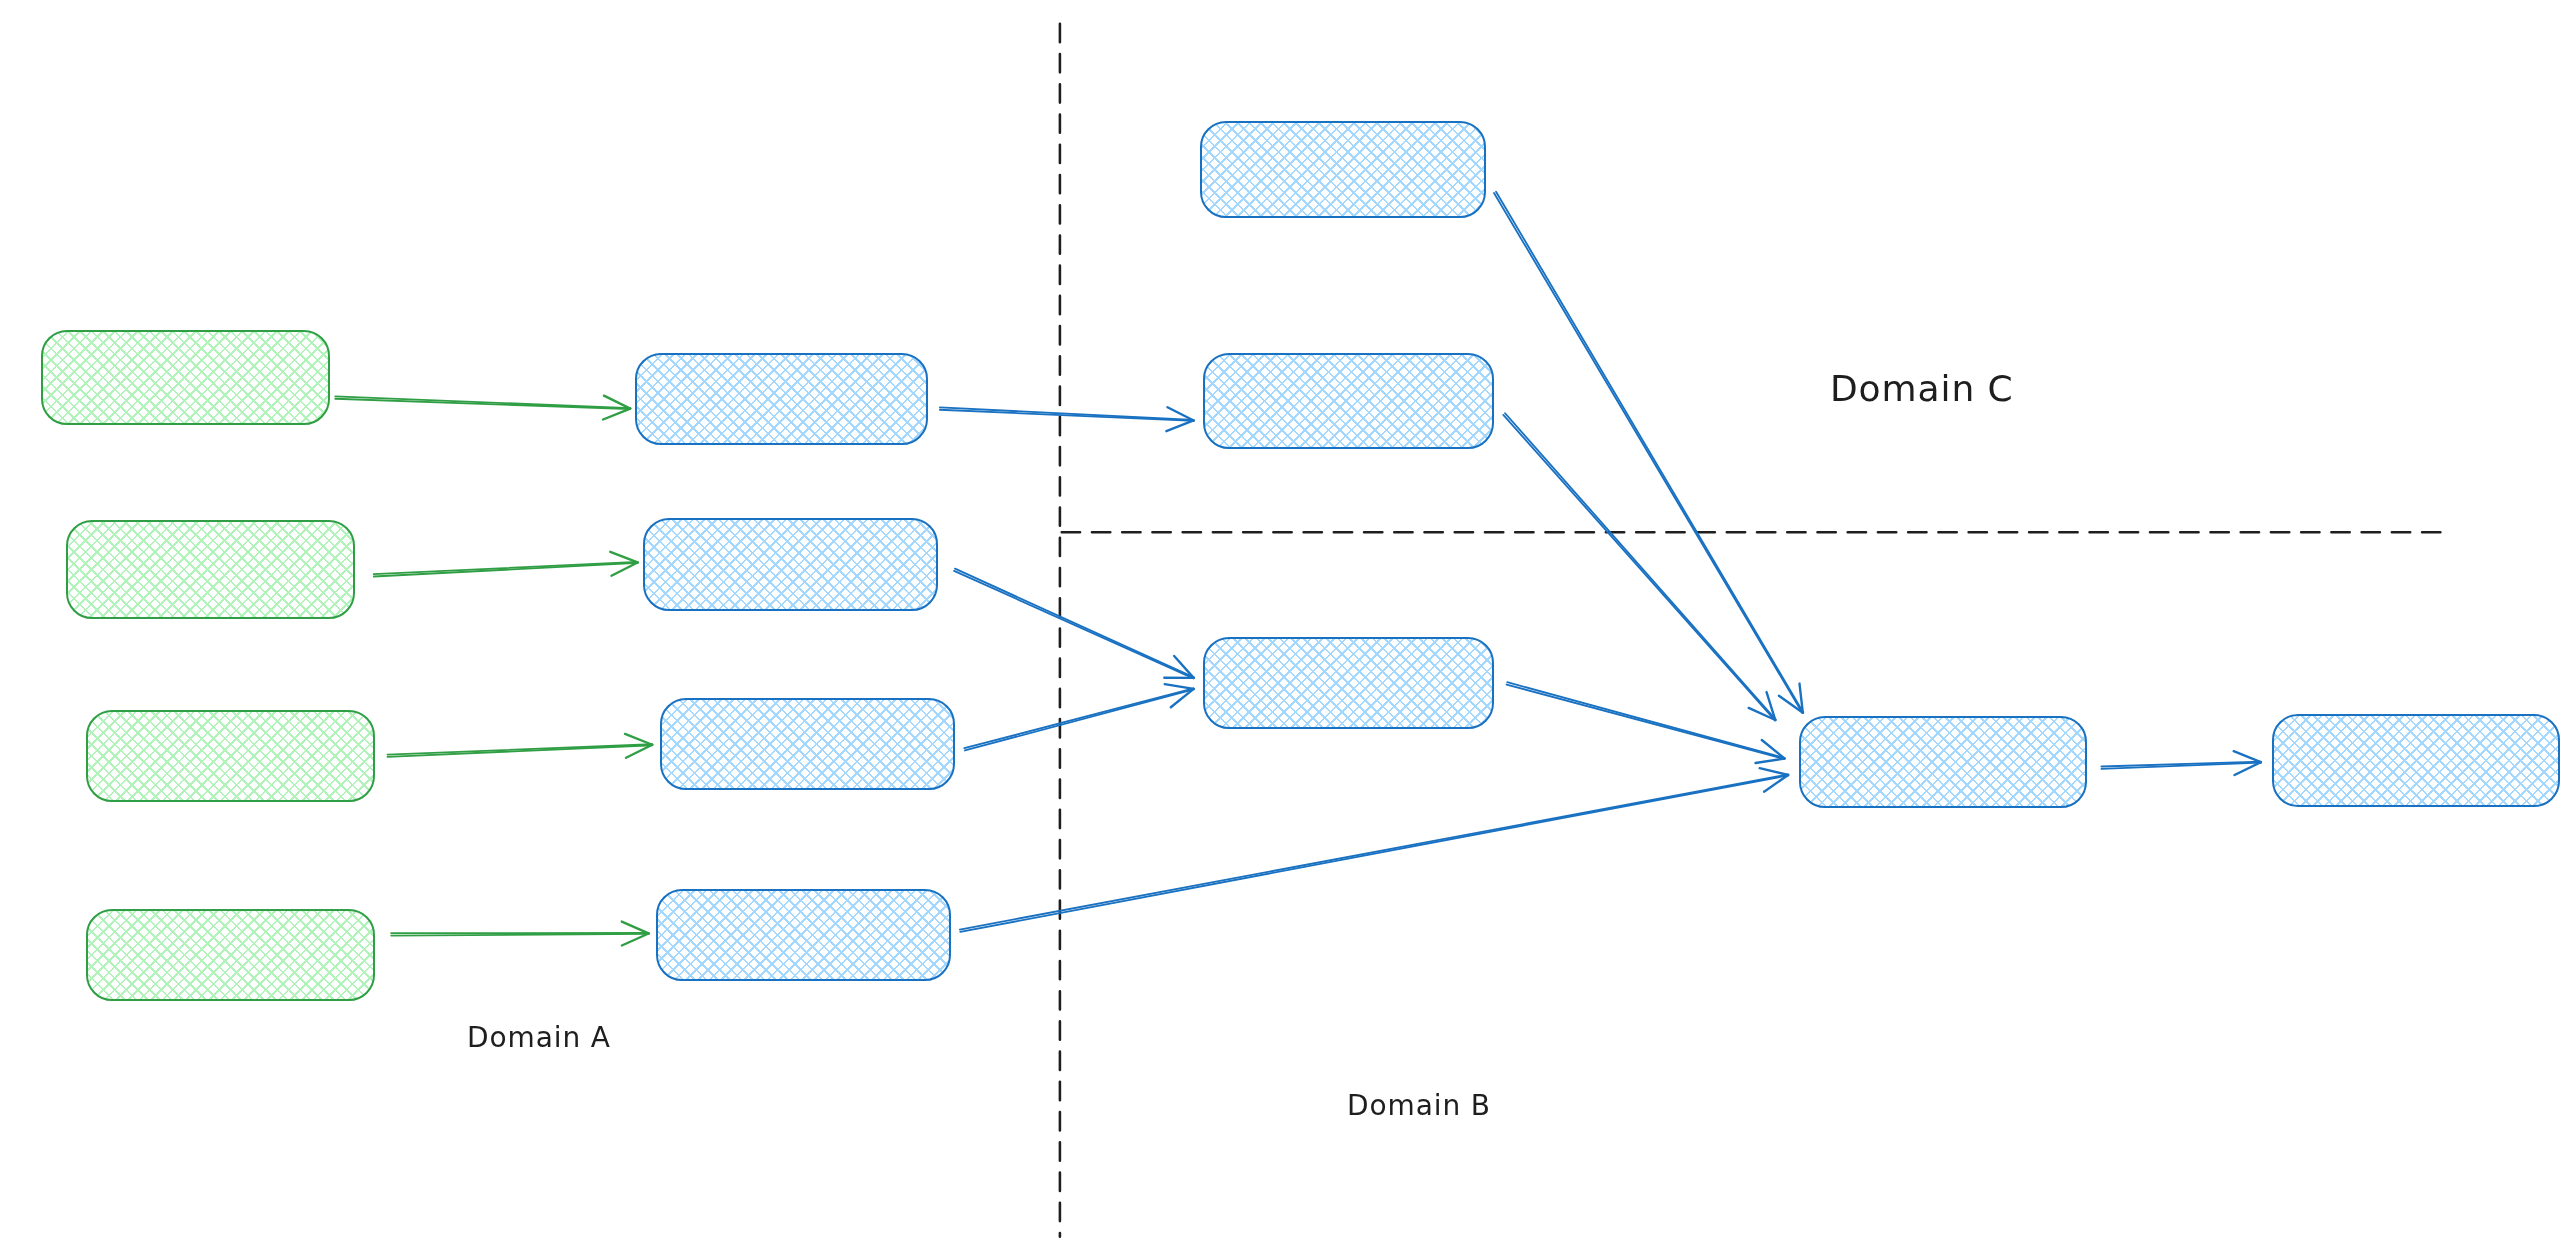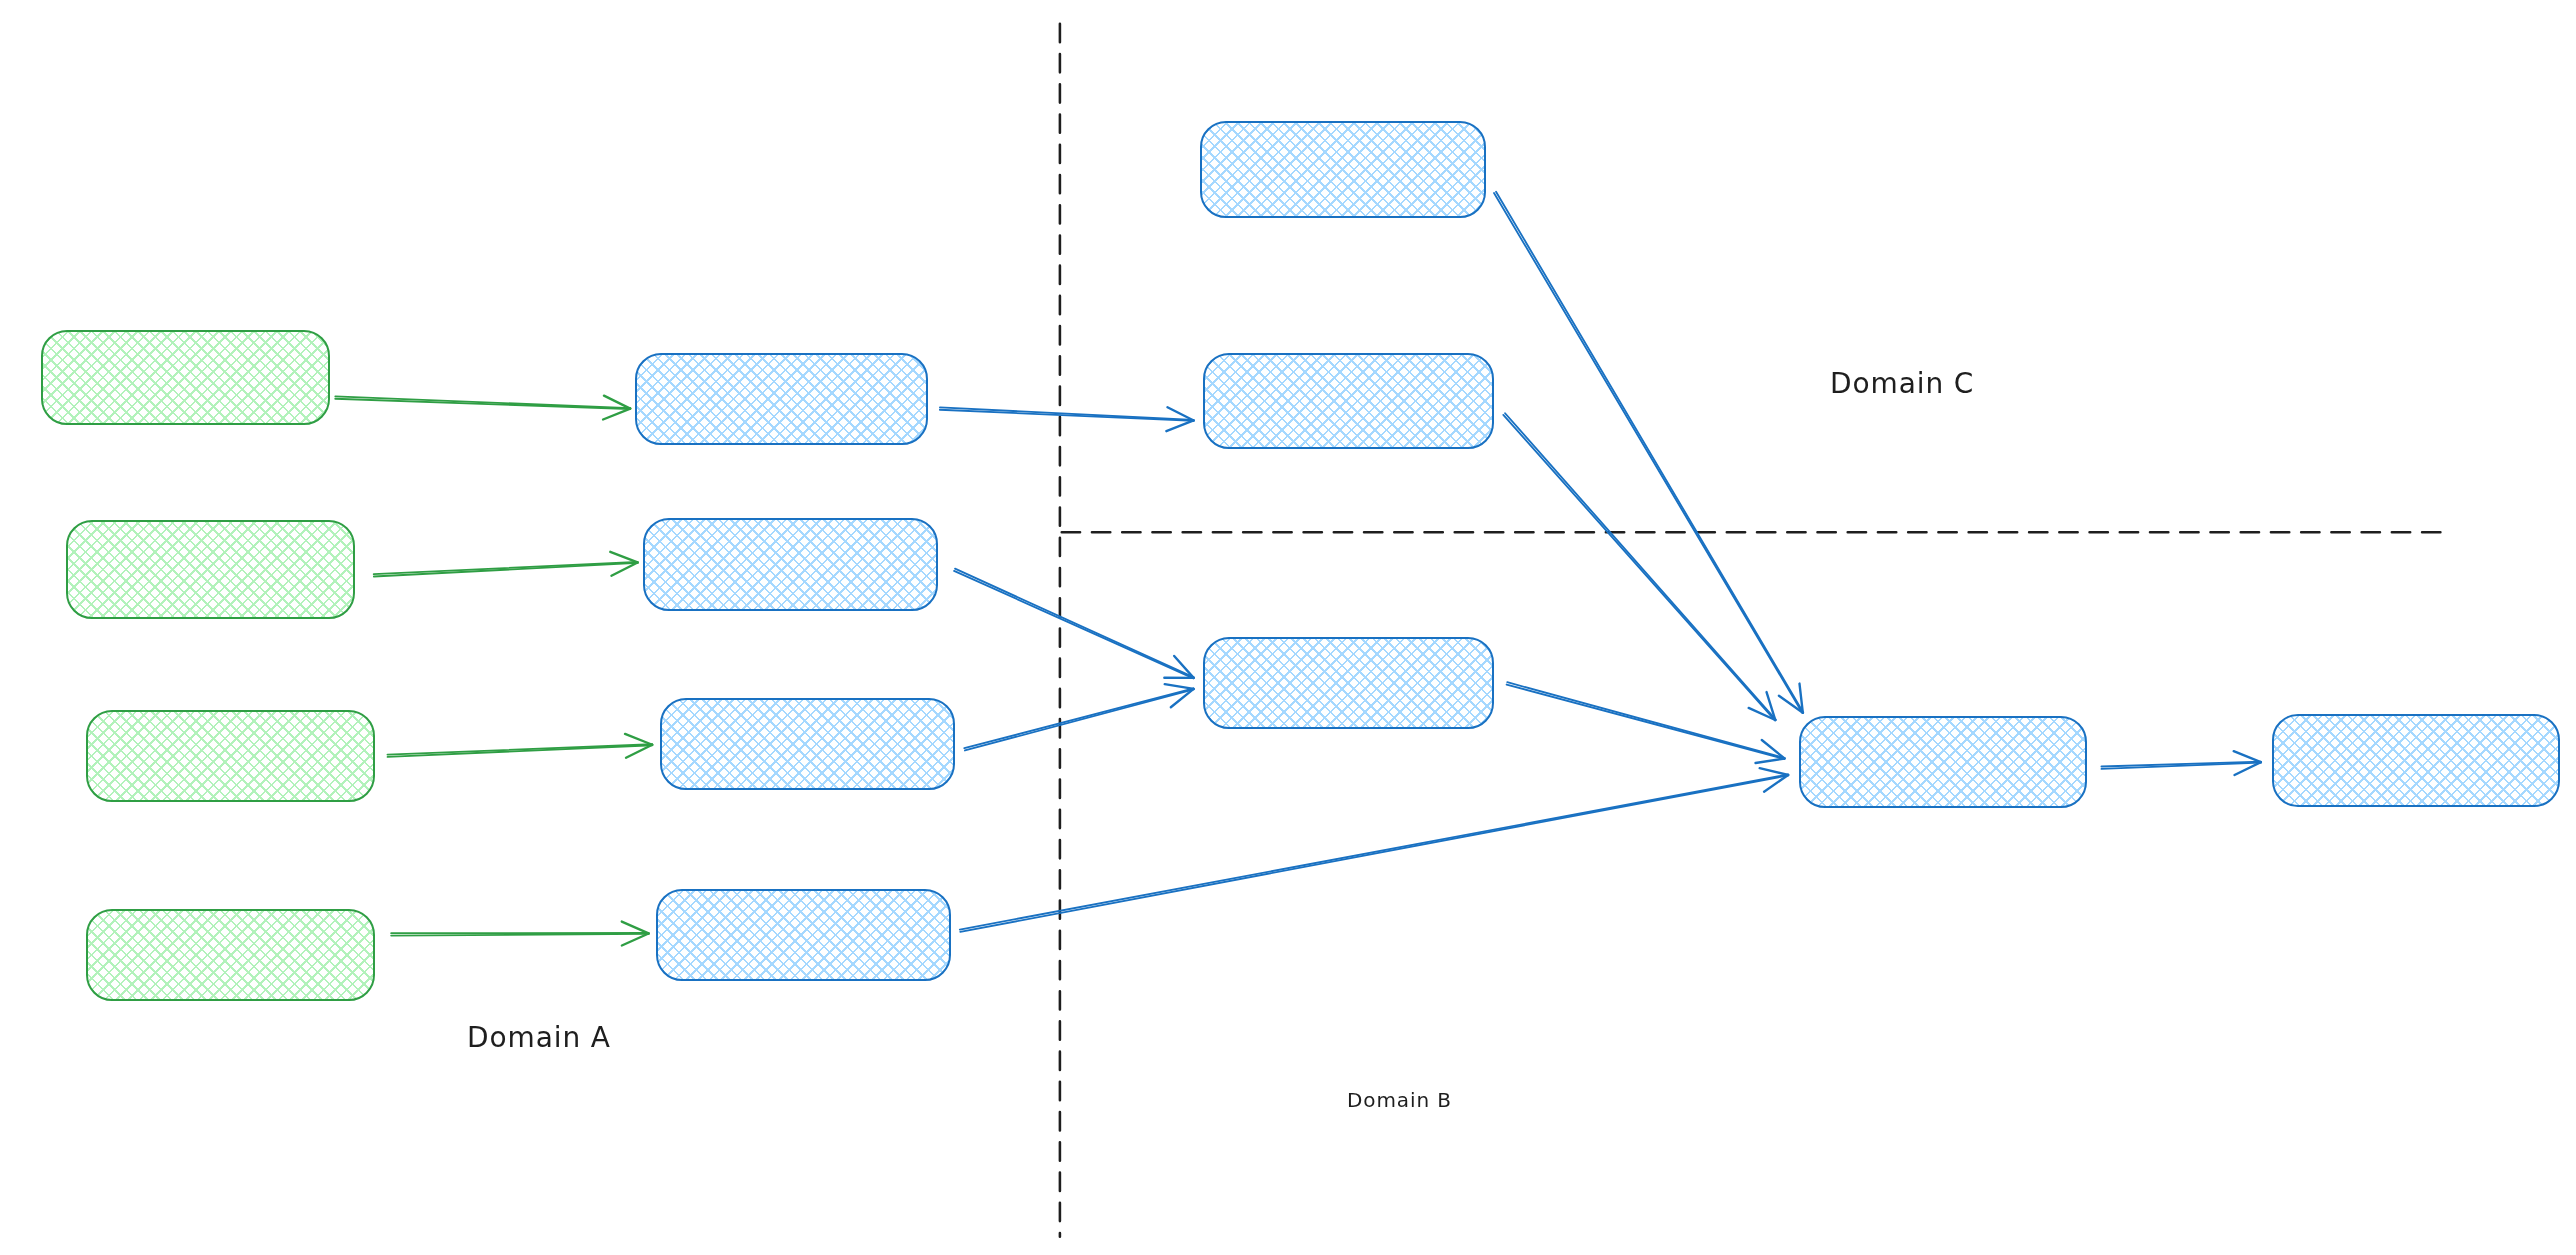--- a/index.html
+++ b/index.html
@@ -132,17 +132,17 @@
       <div class="node" style="left: 660px; top: 698px; width: 295px; height: 92px; border-color: rgb(25, 113, 194); background-image: repeating-linear-gradient(45deg, rgb(165, 216, 255) 0px, rgb(165, 216, 255) 1.8px, transparent 1.8px, transparent 8.2px), repeating-linear-gradient(135deg, rgb(165, 216, 255) 0px, rgb(165, 216, 255) 1.8px, transparent 1.8px, transparent 8.2px);"></div>
       <div class="node" style="left: 656px; top: 889px; width: 295px; height: 92px; border-color: rgb(25, 113, 194); background-image: repeating-linear-gradient(45deg, rgb(165, 216, 255) 0px, rgb(165, 216, 255) 1.8px, transparent 1.8px, transparent 8.2px), repeating-linear-gradient(135deg, rgb(165, 216, 255) 0px, rgb(165, 216, 255) 1.8px, transparent 1.8px, transparent 8.2px);"></div>
       <div class="node" style="left: 1200px; top: 121px; width: 286px; height: 97px; border-color: rgb(25, 113, 194); background-image: repeating-linear-gradient(45deg, rgb(165, 216, 255) 0px, rgb(165, 216, 255) 1.8px, transparent 1.8px, transparent 8.2px), repeating-linear-gradient(135deg, rgb(165, 216, 255) 0px, rgb(165, 216, 255) 1.8px, transparent 1.8px, transparent 8.2px);"></div>
       <div class="node" style="left: 1203px; top: 353px; width: 291px; height: 96px; border-color: rgb(25, 113, 194); background-image: repeating-linear-gradient(45deg, rgb(165, 216, 255) 0px, rgb(165, 216, 255) 1.8px, transparent 1.8px, transparent 8.2px), repeating-linear-gradient(135deg, rgb(165, 216, 255) 0px, rgb(165, 216, 255) 1.8px, transparent 1.8px, transparent 8.2px);"></div>
       <div class="node" style="left: 1203px; top: 637px; width: 291px; height: 92px; border-color: rgb(25, 113, 194); background-image: repeating-linear-gradient(45deg, rgb(165, 216, 255) 0px, rgb(165, 216, 255) 1.8px, transparent 1.8px, transparent 8.2px), repeating-linear-gradient(135deg, rgb(165, 216, 255) 0px, rgb(165, 216, 255) 1.8px, transparent 1.8px, transparent 8.2px);"></div>
       <div class="node" style="left: 1799px; top: 716px; width: 288px; height: 92px; border-color: rgb(25, 113, 194); background-image: repeating-linear-gradient(45deg, rgb(165, 216, 255) 0px, rgb(165, 216, 255) 1.8px, transparent 1.8px, transparent 8.2px), repeating-linear-gradient(135deg, rgb(165, 216, 255) 0px, rgb(165, 216, 255) 1.8px, transparent 1.8px, transparent 8.2px);"></div>
       <div class="node" style="left: 2272px; top: 714px; width: 288px; height: 93px; border-color: rgb(25, 113, 194); background-image: repeating-linear-gradient(45deg, rgb(165, 216, 255) 0px, rgb(165, 216, 255) 1.8px, transparent 1.8px, transparent 8.2px), repeating-linear-gradient(135deg, rgb(165, 216, 255) 0px, rgb(165, 216, 255) 1.8px, transparent 1.8px, transparent 8.2px);"></div>
     </div>
   <div id="label-layer">
       <div class="canvas-label" style="left: 467px; top: 1020px; font-size: 28px; color: rgb(30, 30, 30);">Domain A</div>
-      <div class="canvas-label" style="left: 1347px; top: 1088px; font-size: 20px; color: rgb(30, 30, 30);">Domain B</div>
-      <div class="canvas-label" style="left: 1830px; top: 366px; font-size: 28px; color: rgb(30, 30, 30);">Domain C</div>
+      <div class="canvas-label" style="left: 1347px; top: 1088px; font-size: 28px; color: rgb(30, 30, 30);">Domain B</div>
+      <div class="canvas-label" style="left: 1830px; top: 366px; font-size: 36px; color: rgb(30, 30, 30);">Domain C</div>
     </div>
 </div>
 
 
 </body></html>

